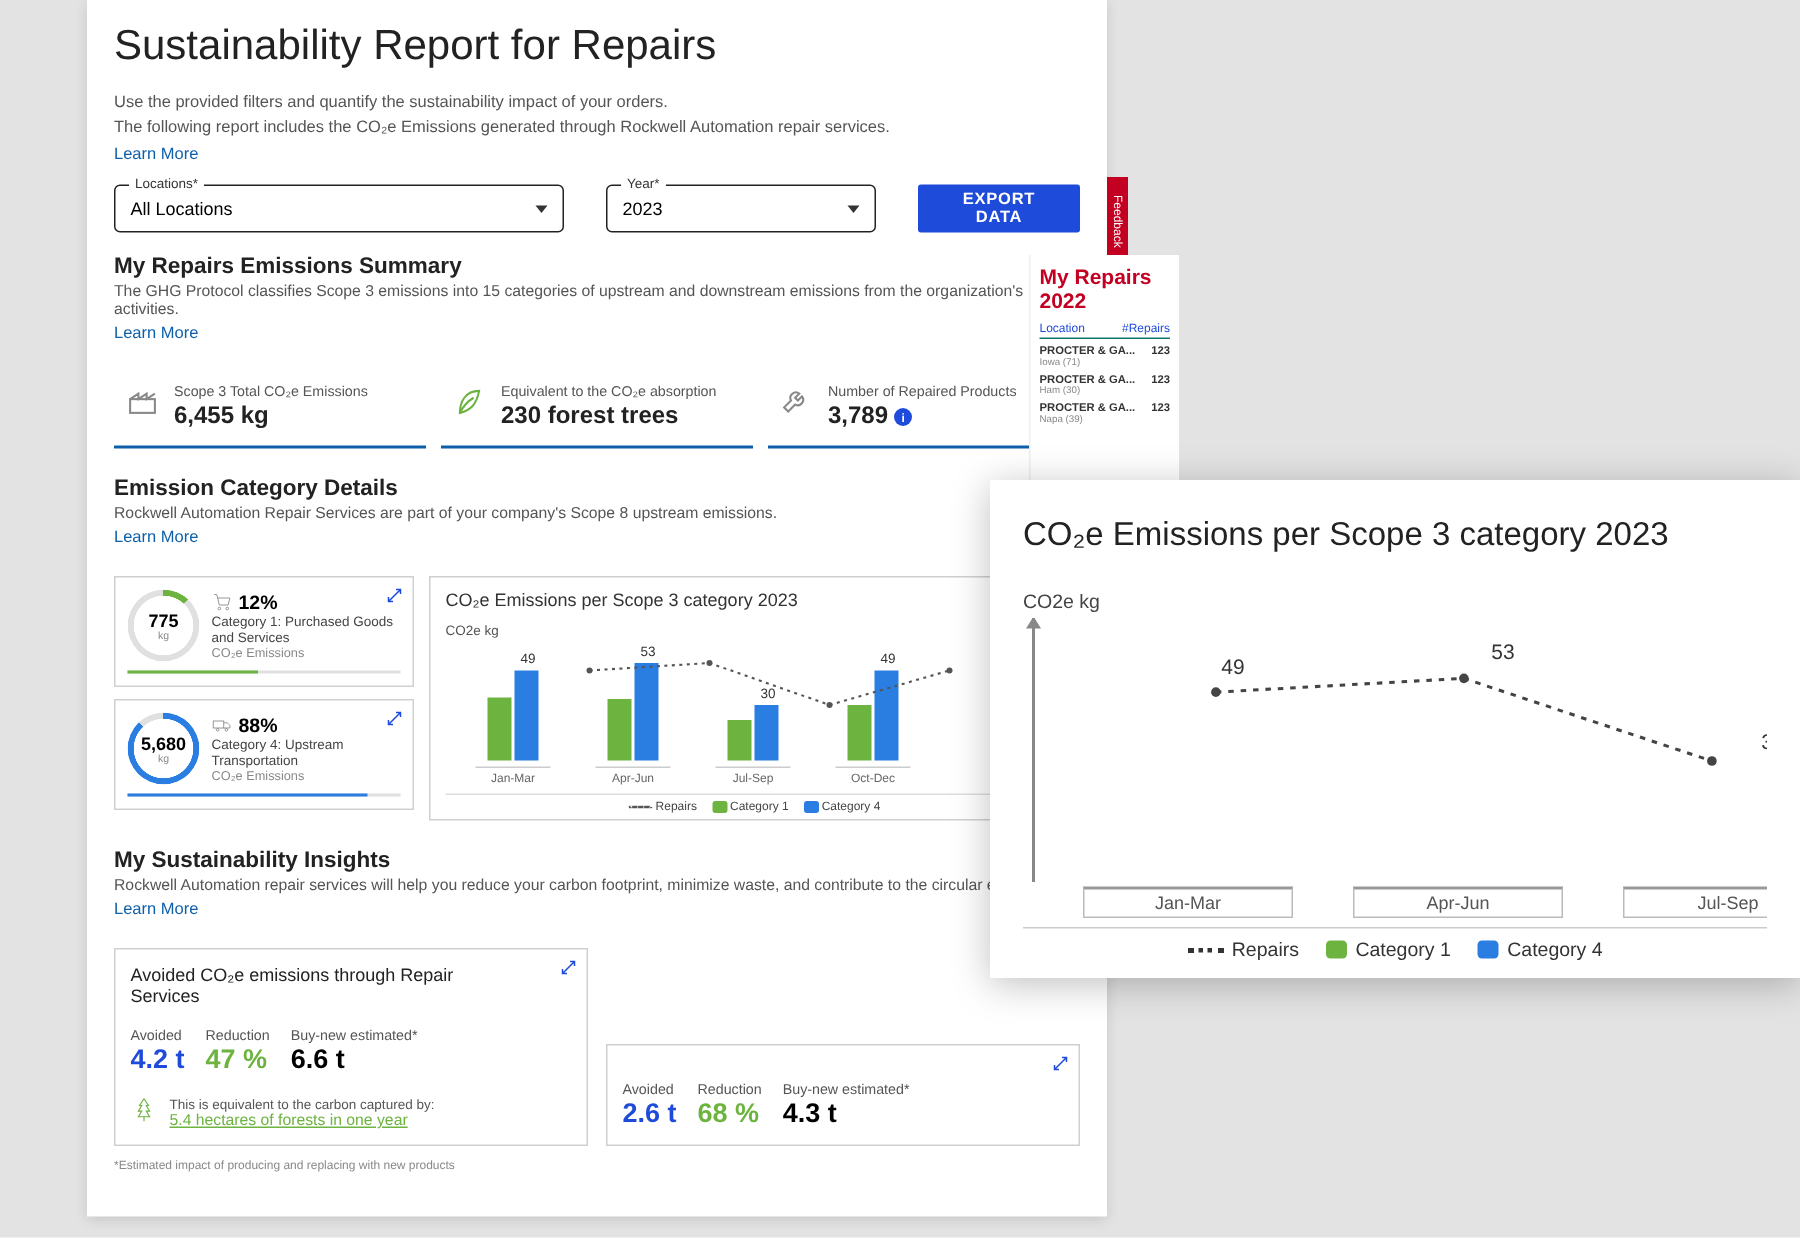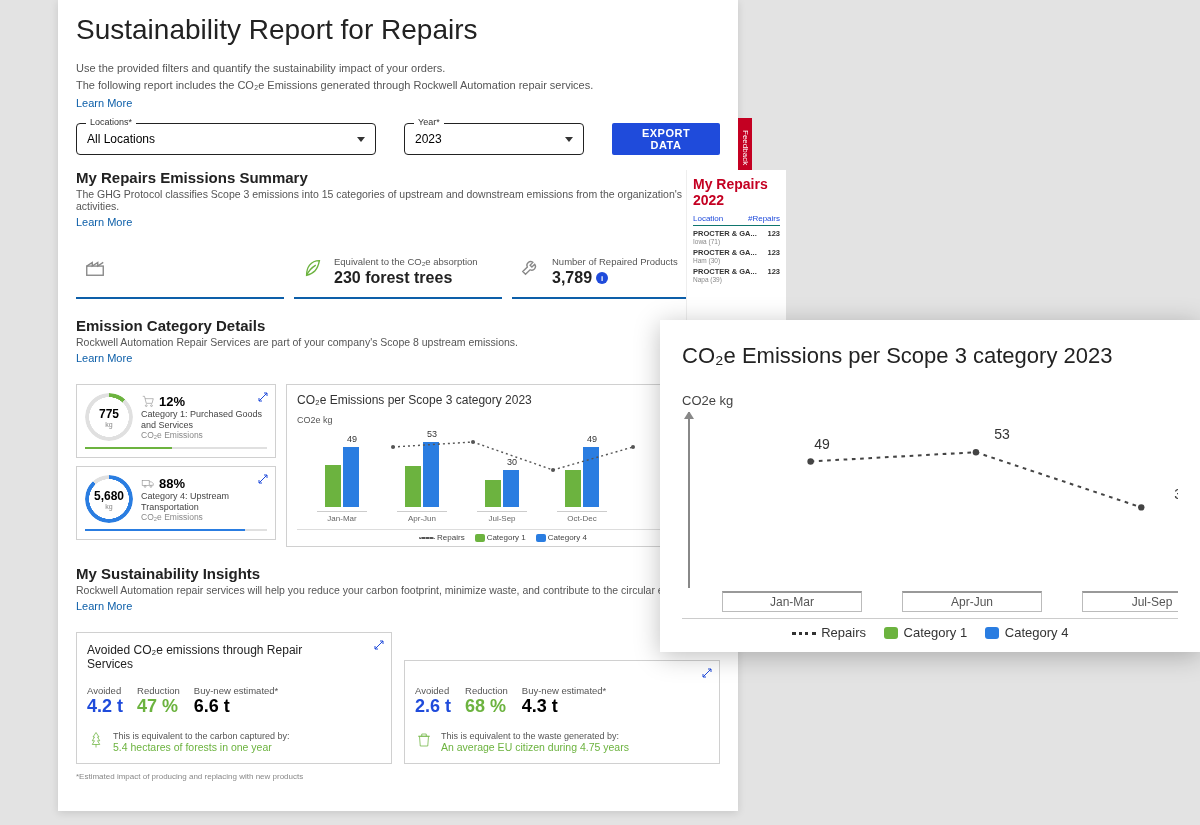--- a/index.html
+++ b/index.html
@@ -69,21 +69,21 @@
   .insight-card { flex: 1; border: 1px solid #d0d0d0; padding: 10px; position: relative; }
   .insight-title { font-size: 12px; font-weight: 500; color: #222; max-width: 80%; }
   .ins-metrics { display: flex; gap: 14px; margin-top: 14px; }
   .ins-metric .lab { font-size: 9.5px; color: #555; }
   .ins-metric .val { font-size: 18px; font-weight: 600; }
   .ins-metric .val.a { color: #1f4bdb; }
   .ins-metric .val.r { color: #6cb33f; }
   .equiv { display: flex; gap: 8px; margin-top: 14px; align-items: flex-start; }
   .equiv .ico { width: 18px; height: 18px; color: #6cb33f; flex: 0 0 18px; }
   .equiv .txt1 { font-size: 9px; color: #555; }
-  .equiv .txt2 { font-size: 10.5px; color: #6cb33f; font-weight: 500; }
+  .equiv .txt2 { font-size: 10.5px; color: #6cb33f; font-weight: 500; text-decoration: underline; }
   .footnote { font-size: 8px; color: #888; margin-top: 8px; }
 
   
   .side-panel { position: absolute; left: 628px; top: 170px; width: 100px; height: 150px; background: #fff; padding: 6px; font-size: 8px; border-left: 1px solid #eee; overflow: hidden; }
   .side-title { color: #c40022; font-weight: 600; font-size: 14px; margin-bottom: 6px; }
   .side-hdr { display: flex; justify-content: space-between; color: #1f4bdb; font-size: 8px; border-bottom: 1px solid #0f766e; padding-bottom: 2px; margin-bottom: 3px; }
   .side-row { margin-bottom: 3px; }
   .side-row .nm { font-size: 7.5px; color: #333; font-weight: 600; display: flex; justify-content: space-between; }
   .side-row .sb { font-size: 6.5px; color: #888; }
   .take-panel { position: absolute; left: 628px; top: 356px; width: 40px; background: #fff; padding: 4px; font-size: 8px; color: #1f4bdb; line-height: 1.6; overflow: hidden; }
@@ -141,20 +141,24 @@
   <h2 class="section">My Repairs Emissions Summary</h2>
   <p class="section-desc">The GHG Protocol classifies Scope 3 emissions into 15 categories of upstream and downstream emissions from the organization's activities.</p>
   <a class="learnmore">Learn More</a>
 
   <div class="kpi-row">
     <div class="kpi">
       <svg class="ico" viewBox="0 0 24 24" fill="none" stroke="currentColor" stroke-width="1.5">
           <rect x="3" y="11" width="18" height="10"></rect>
           <path d="M3 11l6-4v4l6-4v4l6-4"></path>
         </svg>
+      <div>
+        <div class="kpi-label">Scope 3 Total CO₂e Emissions</div>
+        <div class="kpi-value">6,455 kg</div>
+      </div>
     </div>
     <div class="kpi">
       <svg class="ico" viewBox="0 0 24 24" fill="none" stroke="#6cb33f" stroke-width="1.5">
           <path d="M5 21c0-8 4-16 14-16-2 10-6 14-14 16z"></path>
           <path d="M5 21c2-4 5-8 10-11"></path>
         </svg>
       <div>
         <div class="kpi-label">Equivalent to the CO₂e absorption</div>
         <div class="kpi-value">230 forest trees</div>
       </div>
@@ -337,29 +341,20 @@
         </div>
         <div class="ins-metric">
           <div class="lab">Reduction</div>
           <div class="val r">68 %</div>
         </div>
         <div class="ins-metric">
           <div class="lab">Buy-new estimated*</div>
           <div class="val">4.3 t</div>
         </div>
       </div>
-      <div class="equiv">
-        <svg class="ico" viewBox="0 0 24 24" fill="none" stroke="currentColor">
-            <path d="M6 7h12l-1 13H7L6 7zM9 7V4h6v3M4 7h16"></path>
-          </svg>
-        <div>
-          <div class="txt1">This is equivalent to the waste generated by:</div>
-          <div class="txt2">An average EU citizen during 4.75 years</div>
-        </div>
-      </div>
     </div>
   </div>
   <p class="footnote">*Estimated impact of producing and replacing with new products</p>
 
   
   <div class="side-panel">
     <div class="side-title">My Repairs 2022</div>
     <div class="side-hdr">
       <span>Location</span>
       <span>#Repairs</span>

